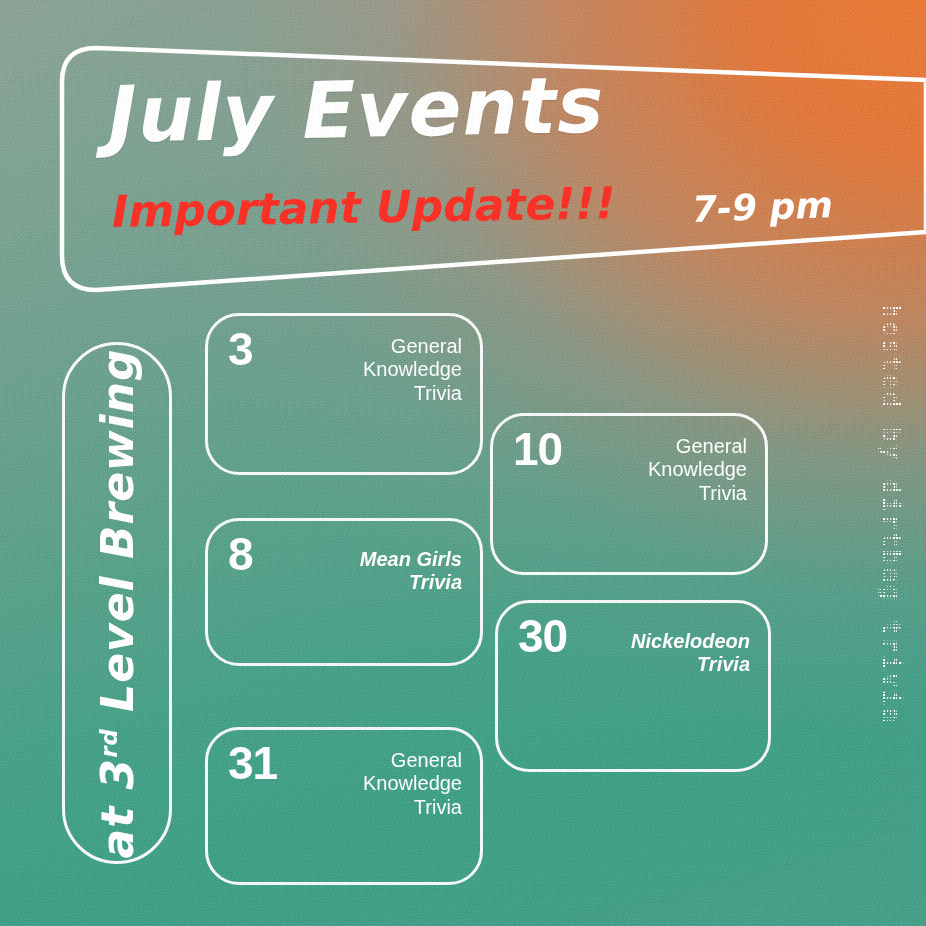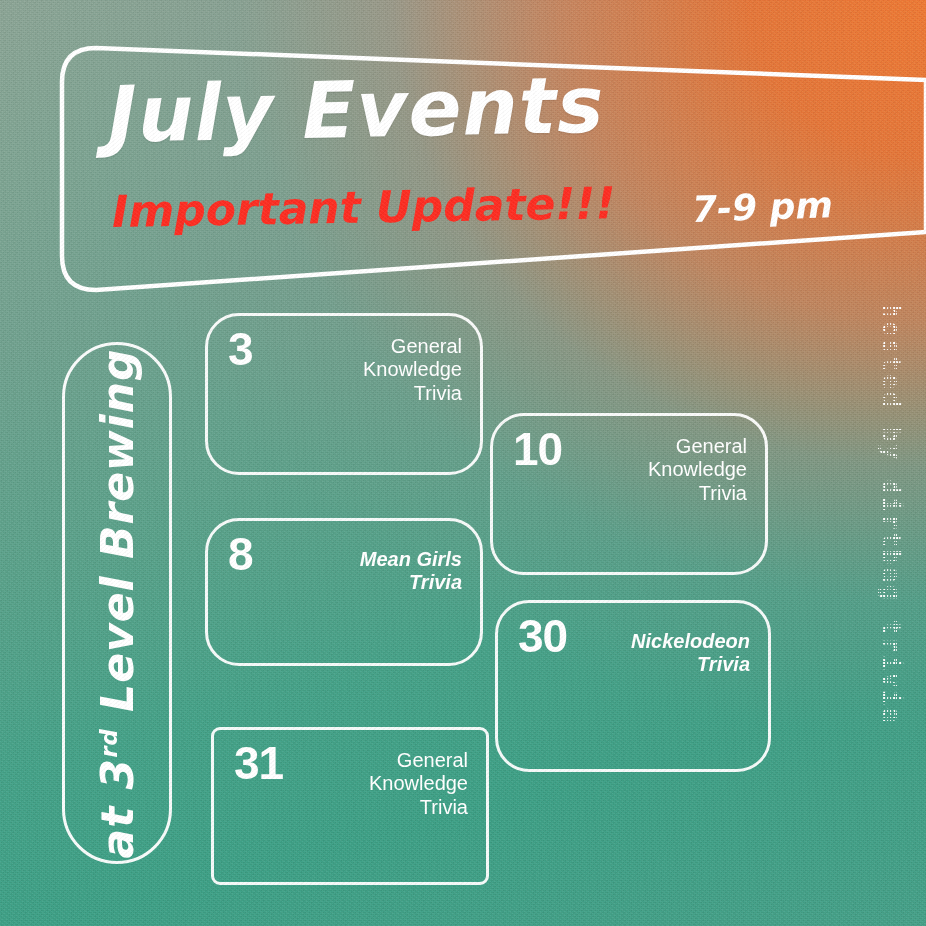--- a/index.html
+++ b/index.html
@@ -174,21 +174,21 @@
     text-align:right;
     margin-top:-38px;
     padding-left:42px;
   }
   .card.italic .title{ font-style:italic;font-weight:bold; }
 
   #card-0{ left:205px; top:313px;  width:278px; height:162px; }
   #card-1{ left:490px; top:413px;  width:278px; height:162px; }
   #card-2{ left:205px; top:518px;  width:278px; height:148px; }
   #card-3{ left:495px; top:600px;  width:276px; height:172px; }
-  #card-4{ left:211px; top:727px;  width:278px; height:158px;border-radius:9px; }
+  #card-4{ left:205px; top:727px;  width:278px; height:158px; }
 
   #card-2 .title, #card-3 .title{ margin-top:-30px; padding-left:34px; }
   #card-3 .title{ padding-left:40px; }
 </style>
 </head>
 <body>
 
 <div id="poster">
 
   <svg id="banner-svg" viewBox="0 0 926 300">

